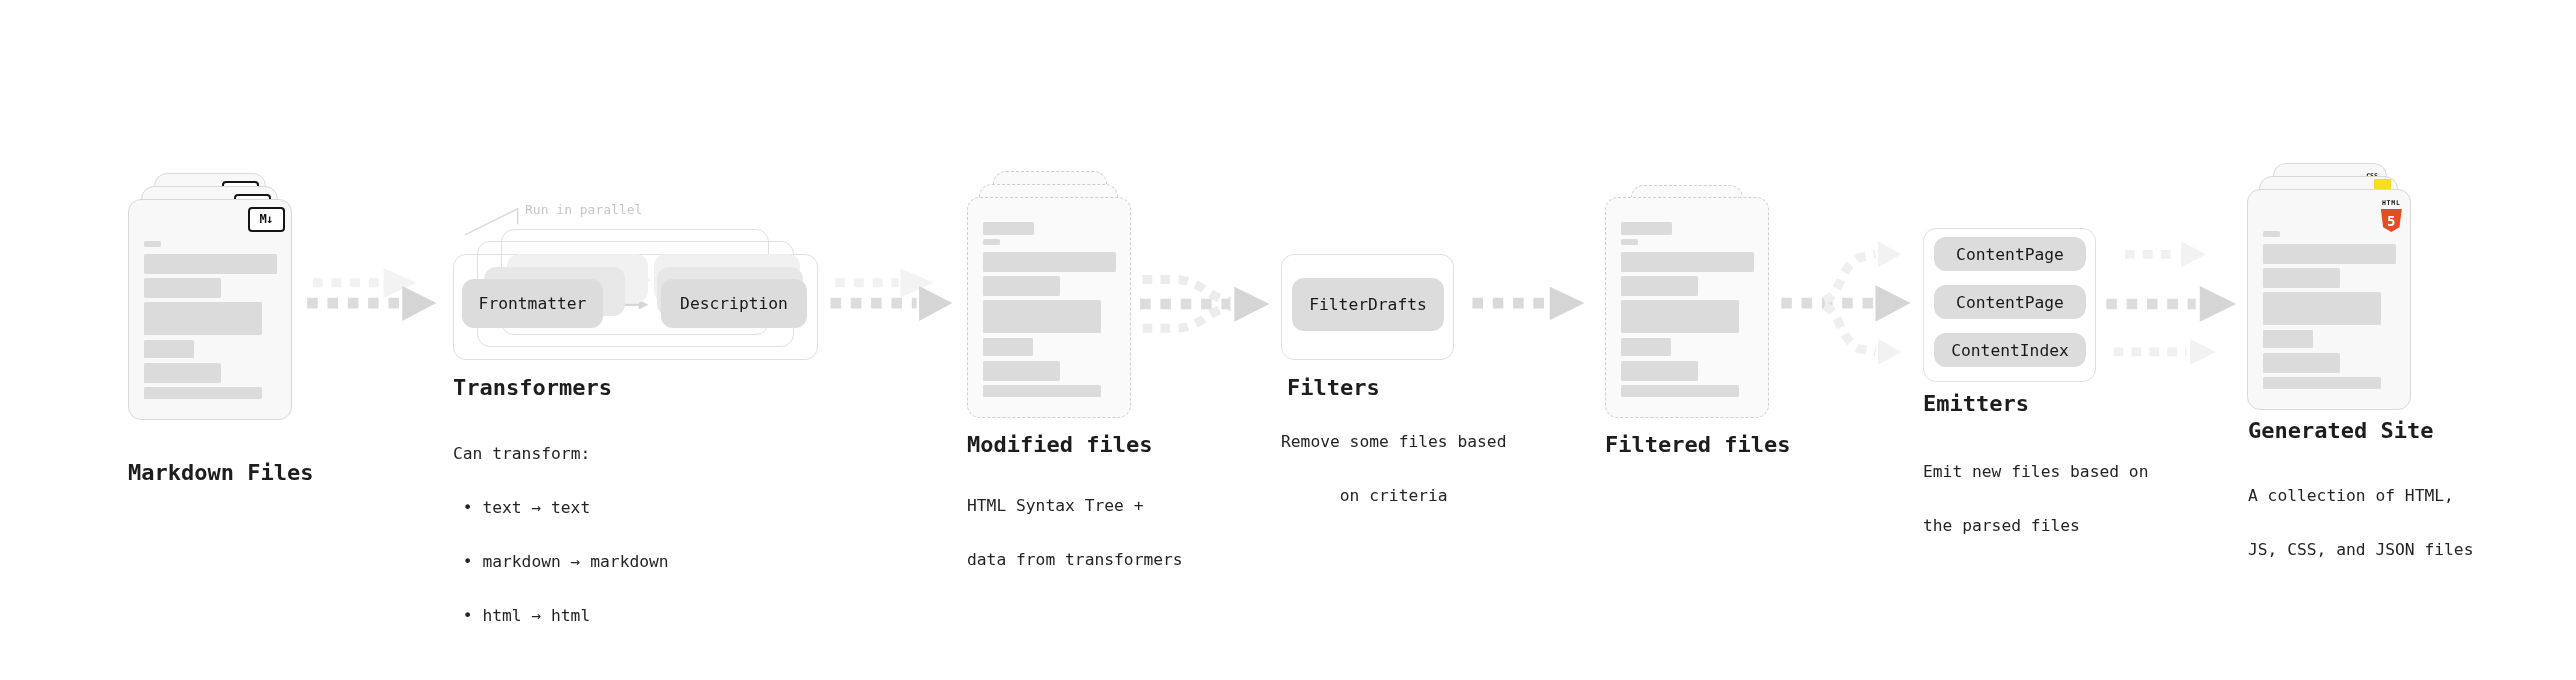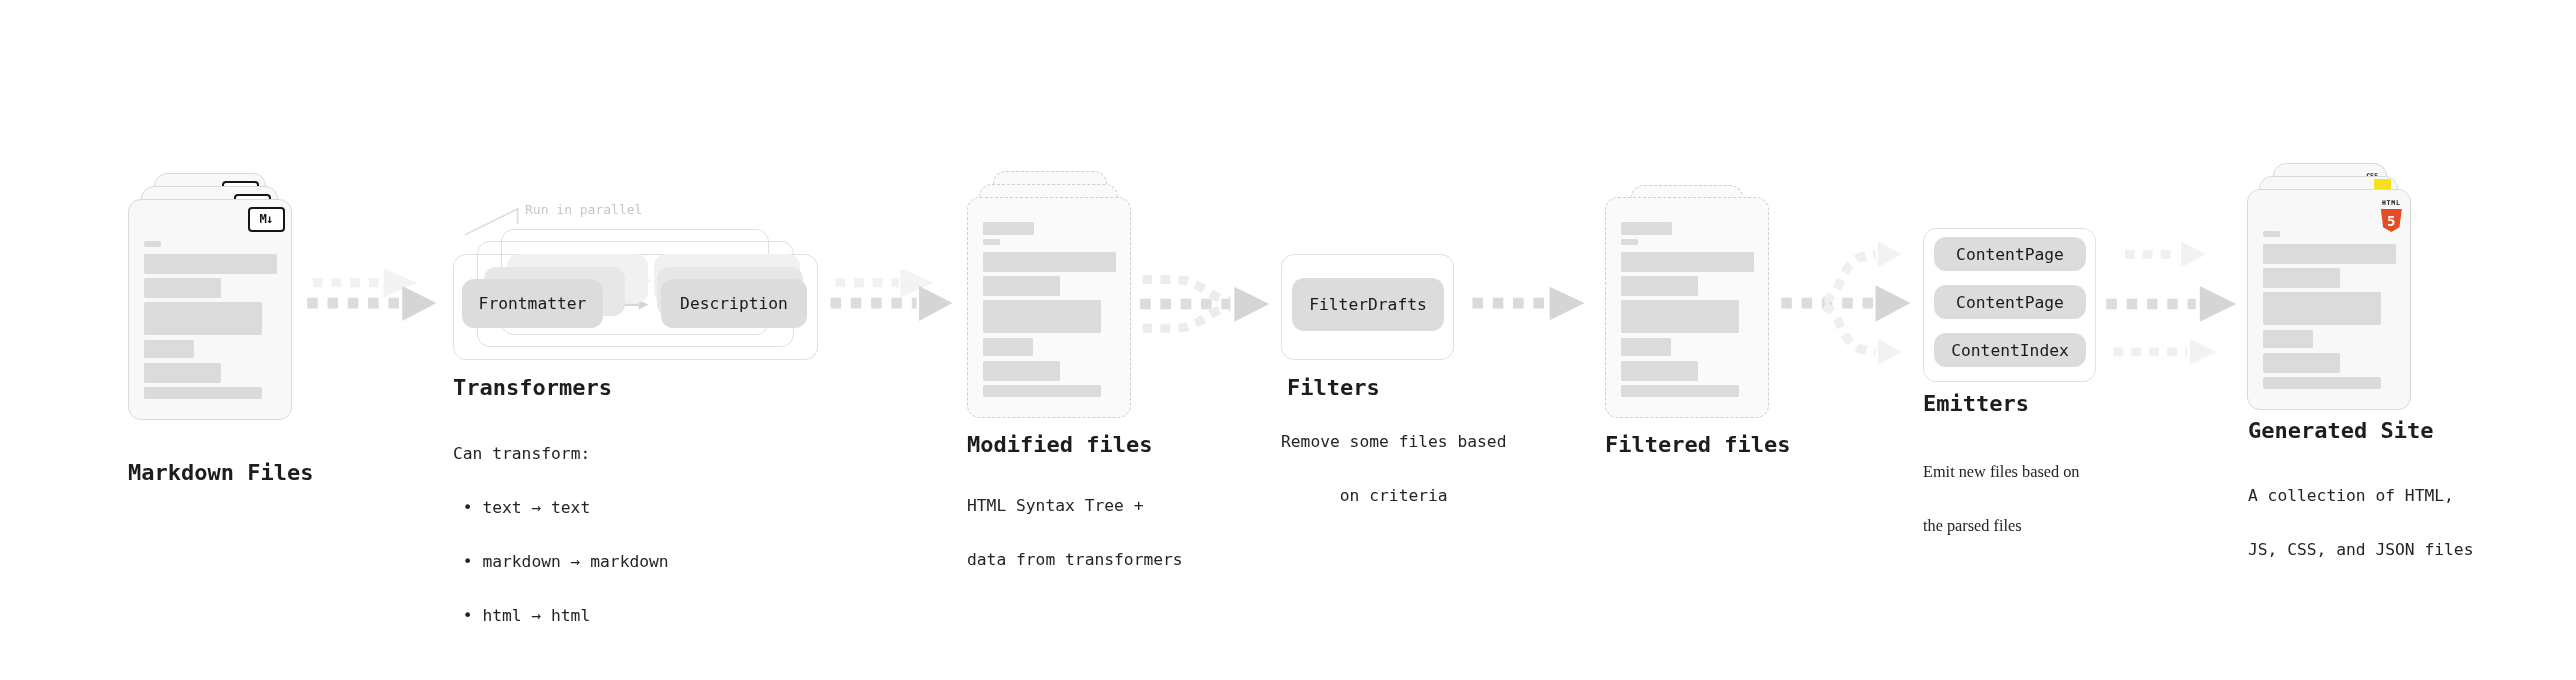--- a/index.html
+++ b/index.html
@@ -203,21 +203,21 @@
     </div>
   <div class="stage-title" style="left:1605px;top:432px;">Filtered files</div>
 </div>
 
 <div class="abs">
   <div class="obox" style="left:1923px;top:228px;width:173px;height:154px;"></div>
   <div class="pill" style="left:1934px;top:237px;width:152px;height:34px;">ContentPage</div>
   <div class="pill" style="left:1934px;top:285px;width:152px;height:34px;">ContentPage</div>
   <div class="pill" style="left:1934px;top:333px;width:152px;height:34px;">ContentIndex</div>
   <div class="stage-title" style="left:1923px;top:391px;">Emitters</div>
-  <div class="stage-body" style="left:1923px;top:429px;font-family:Liberation Serif, serif;">
+  <div class="stage-body" style="left:1923px;top:429px;">
     <span class="bl">Emit new files based on</span>
     <span class="bl">the parsed files</span>
   </div>
 </div>
 
 <div class="abs">
   <div class="card" style="left:2273px;top:163px;width:114px;">
     <span class="cssbadge">
       <span class="css-t">CSS</span>
       <span class="css-bar" style="background: rgb(41, 101, 241);"></span>

